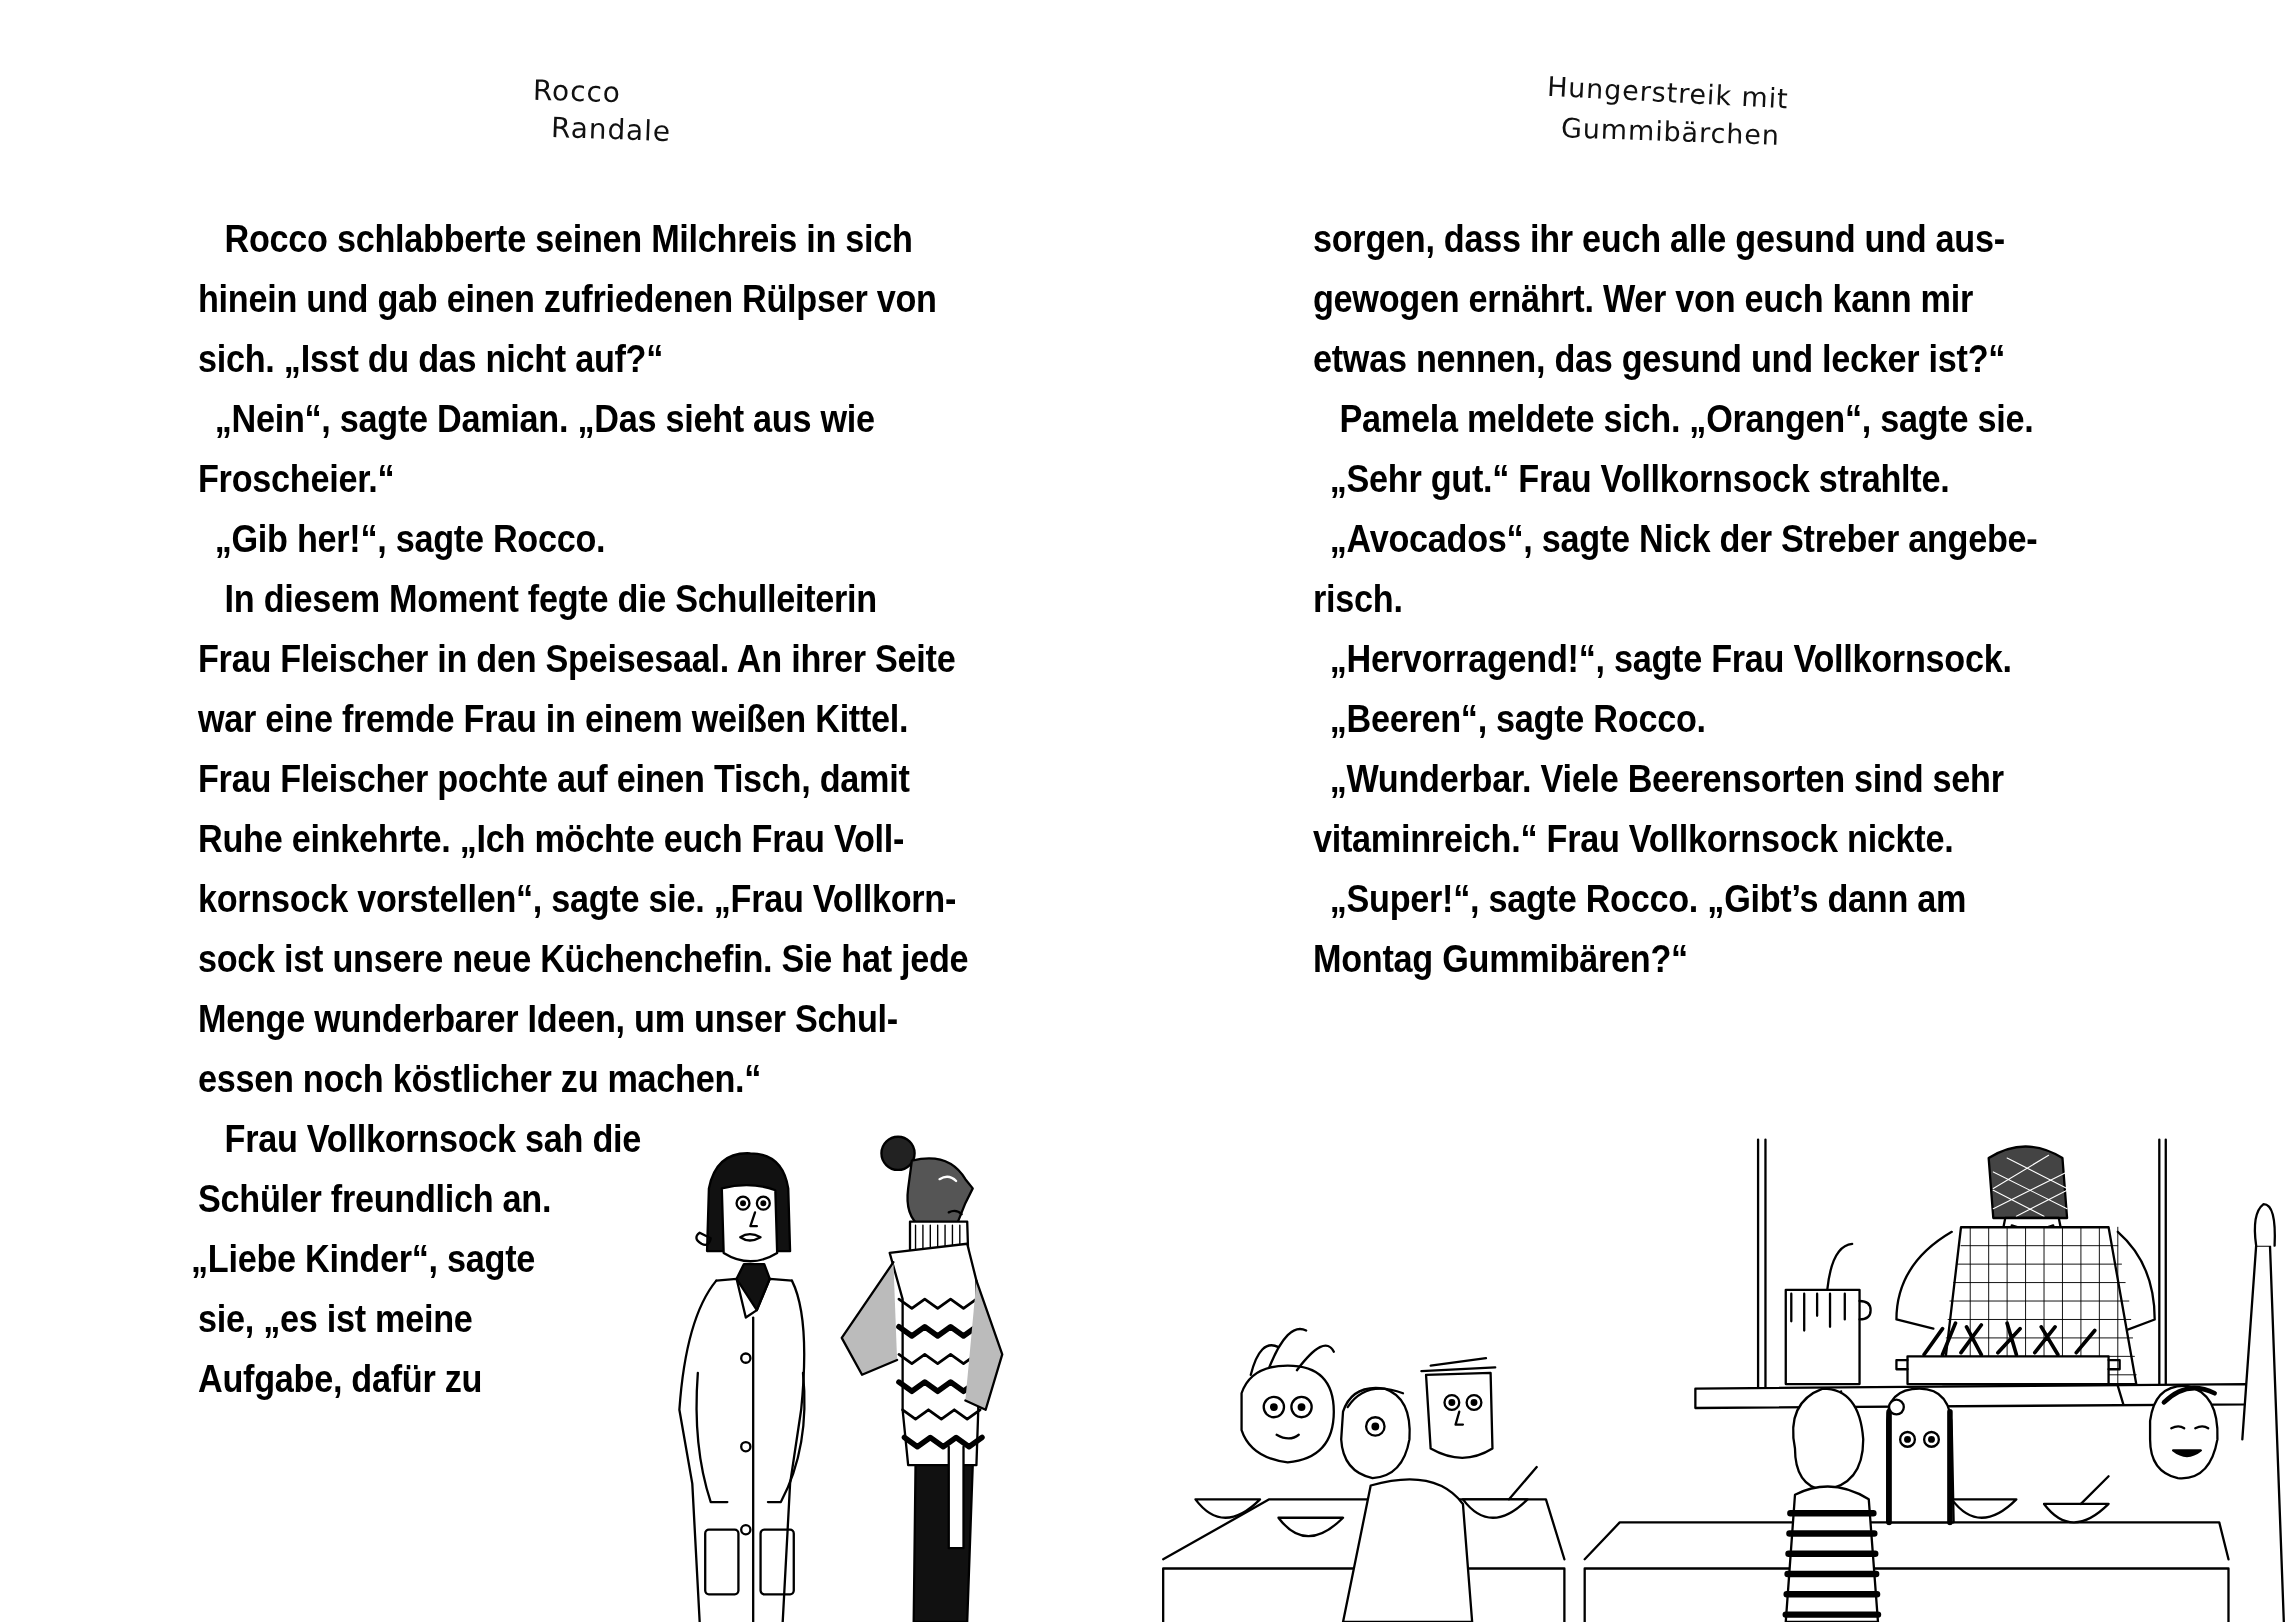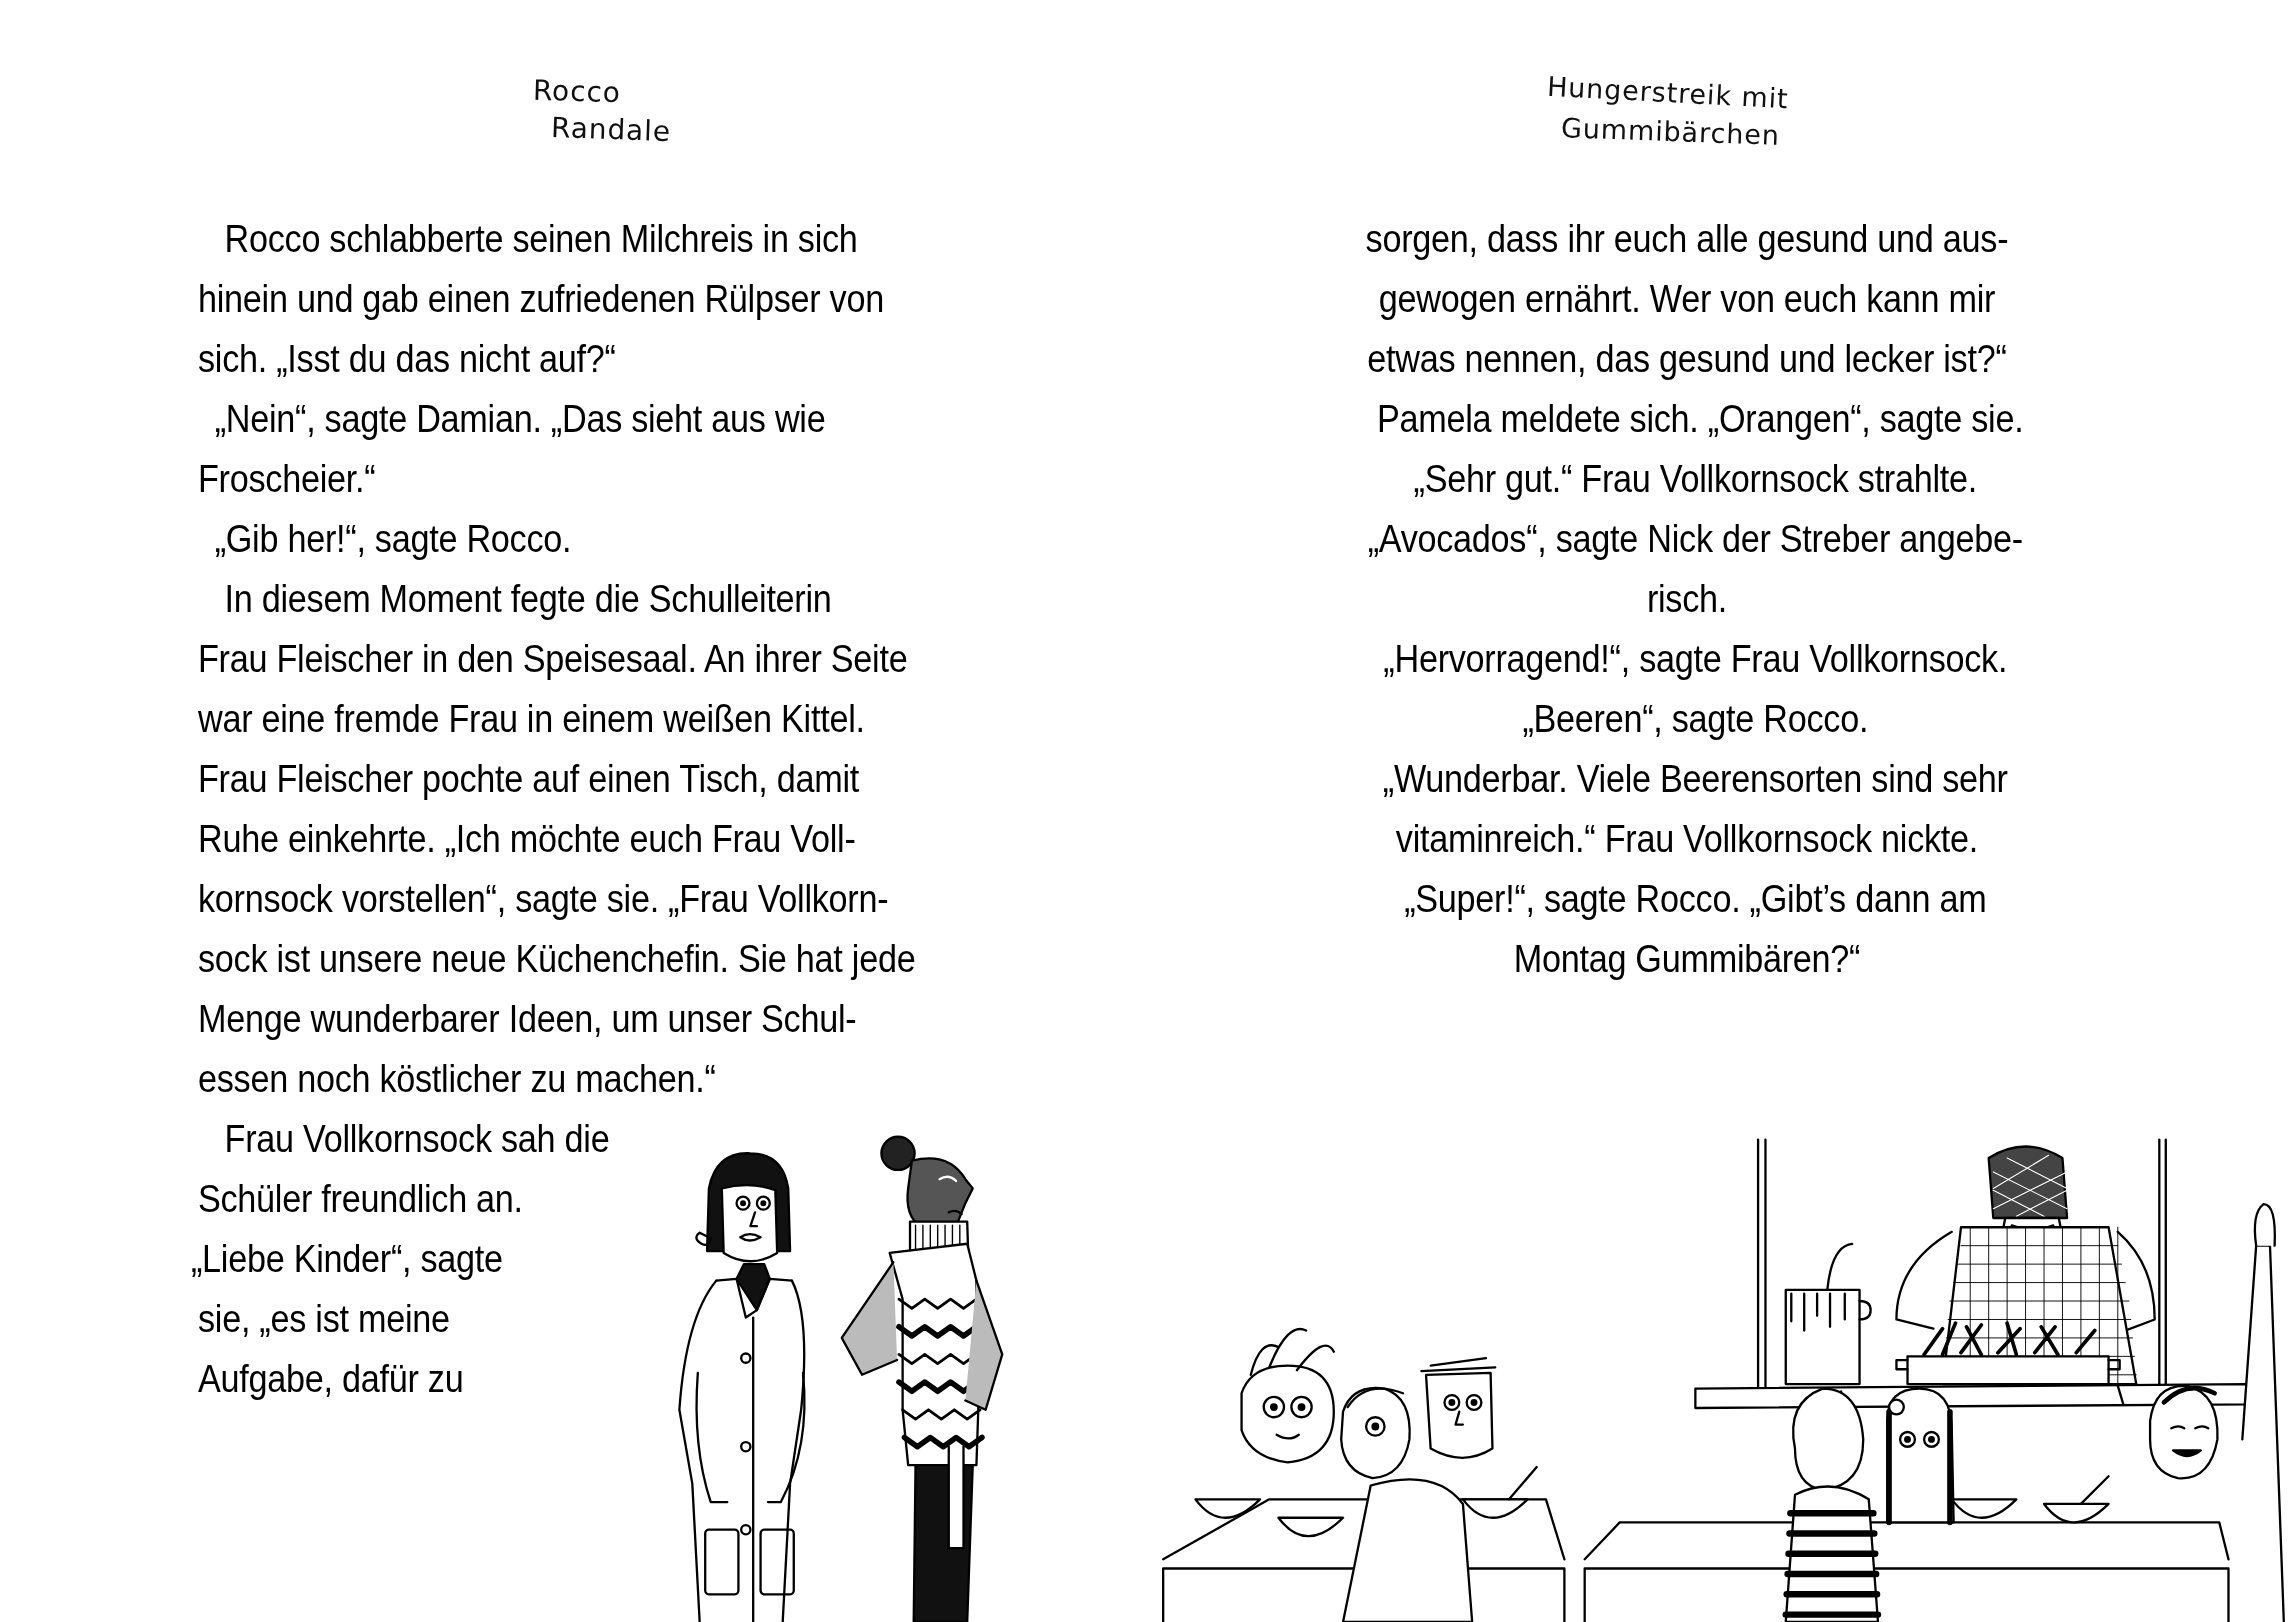--- a/index.html
+++ b/index.html
@@ -9,23 +9,23 @@
   .page-left { left:0; width:1144px; }
   .page-right { left:1144px; width:1144px; }
 
   .running-head { position:absolute; font-family:"DejaVu Sans", sans-serif;
                   font-size:28px; letter-spacing:0.9px; line-height:1; color:#111; }
   .rh-left-1 { left:533px; top:78px; transform:rotate(1.5deg); }
   .rh-left-2 { left:551px; top:116px; transform:rotate(2deg); }
   .rh-right-1 { left:403px; top:79px; transform:rotate(3deg); font-size:27px; }
   .rh-right-2 { left:417px; top:118px; transform:rotate(2deg); font-size:27px; }
 
-  .text-col { position:absolute; top:209px; }
+  .text-col { position:absolute; top:209px;font-weight:bold; }
   .text-col-left { left:198px; width:831px; }
-  .text-col-right { left:169px; width:831px;text-align:center; }
+  .text-col-right { left:169px; width:831px; }
   .line { display:block; height:60px; line-height:60px; font-size:38px;
           font-family:"Liberation Sans", sans-serif; white-space:nowrap;
           letter-spacing:-0.3px; transform:scaleX(0.9); transform-origin:left center; }
   .indent { padding-left:29.5px; }
   .indent-s { padding-left:18.5px; }
   .outdent { margin-left:-7.4px; }
 
   .illustration { position:absolute; }
   .illus-left { left:672px; top:1133px; width:369px; height:489px; }
   .illus-right { left:14px; top:1135px; width:1131px; height:487px; }

